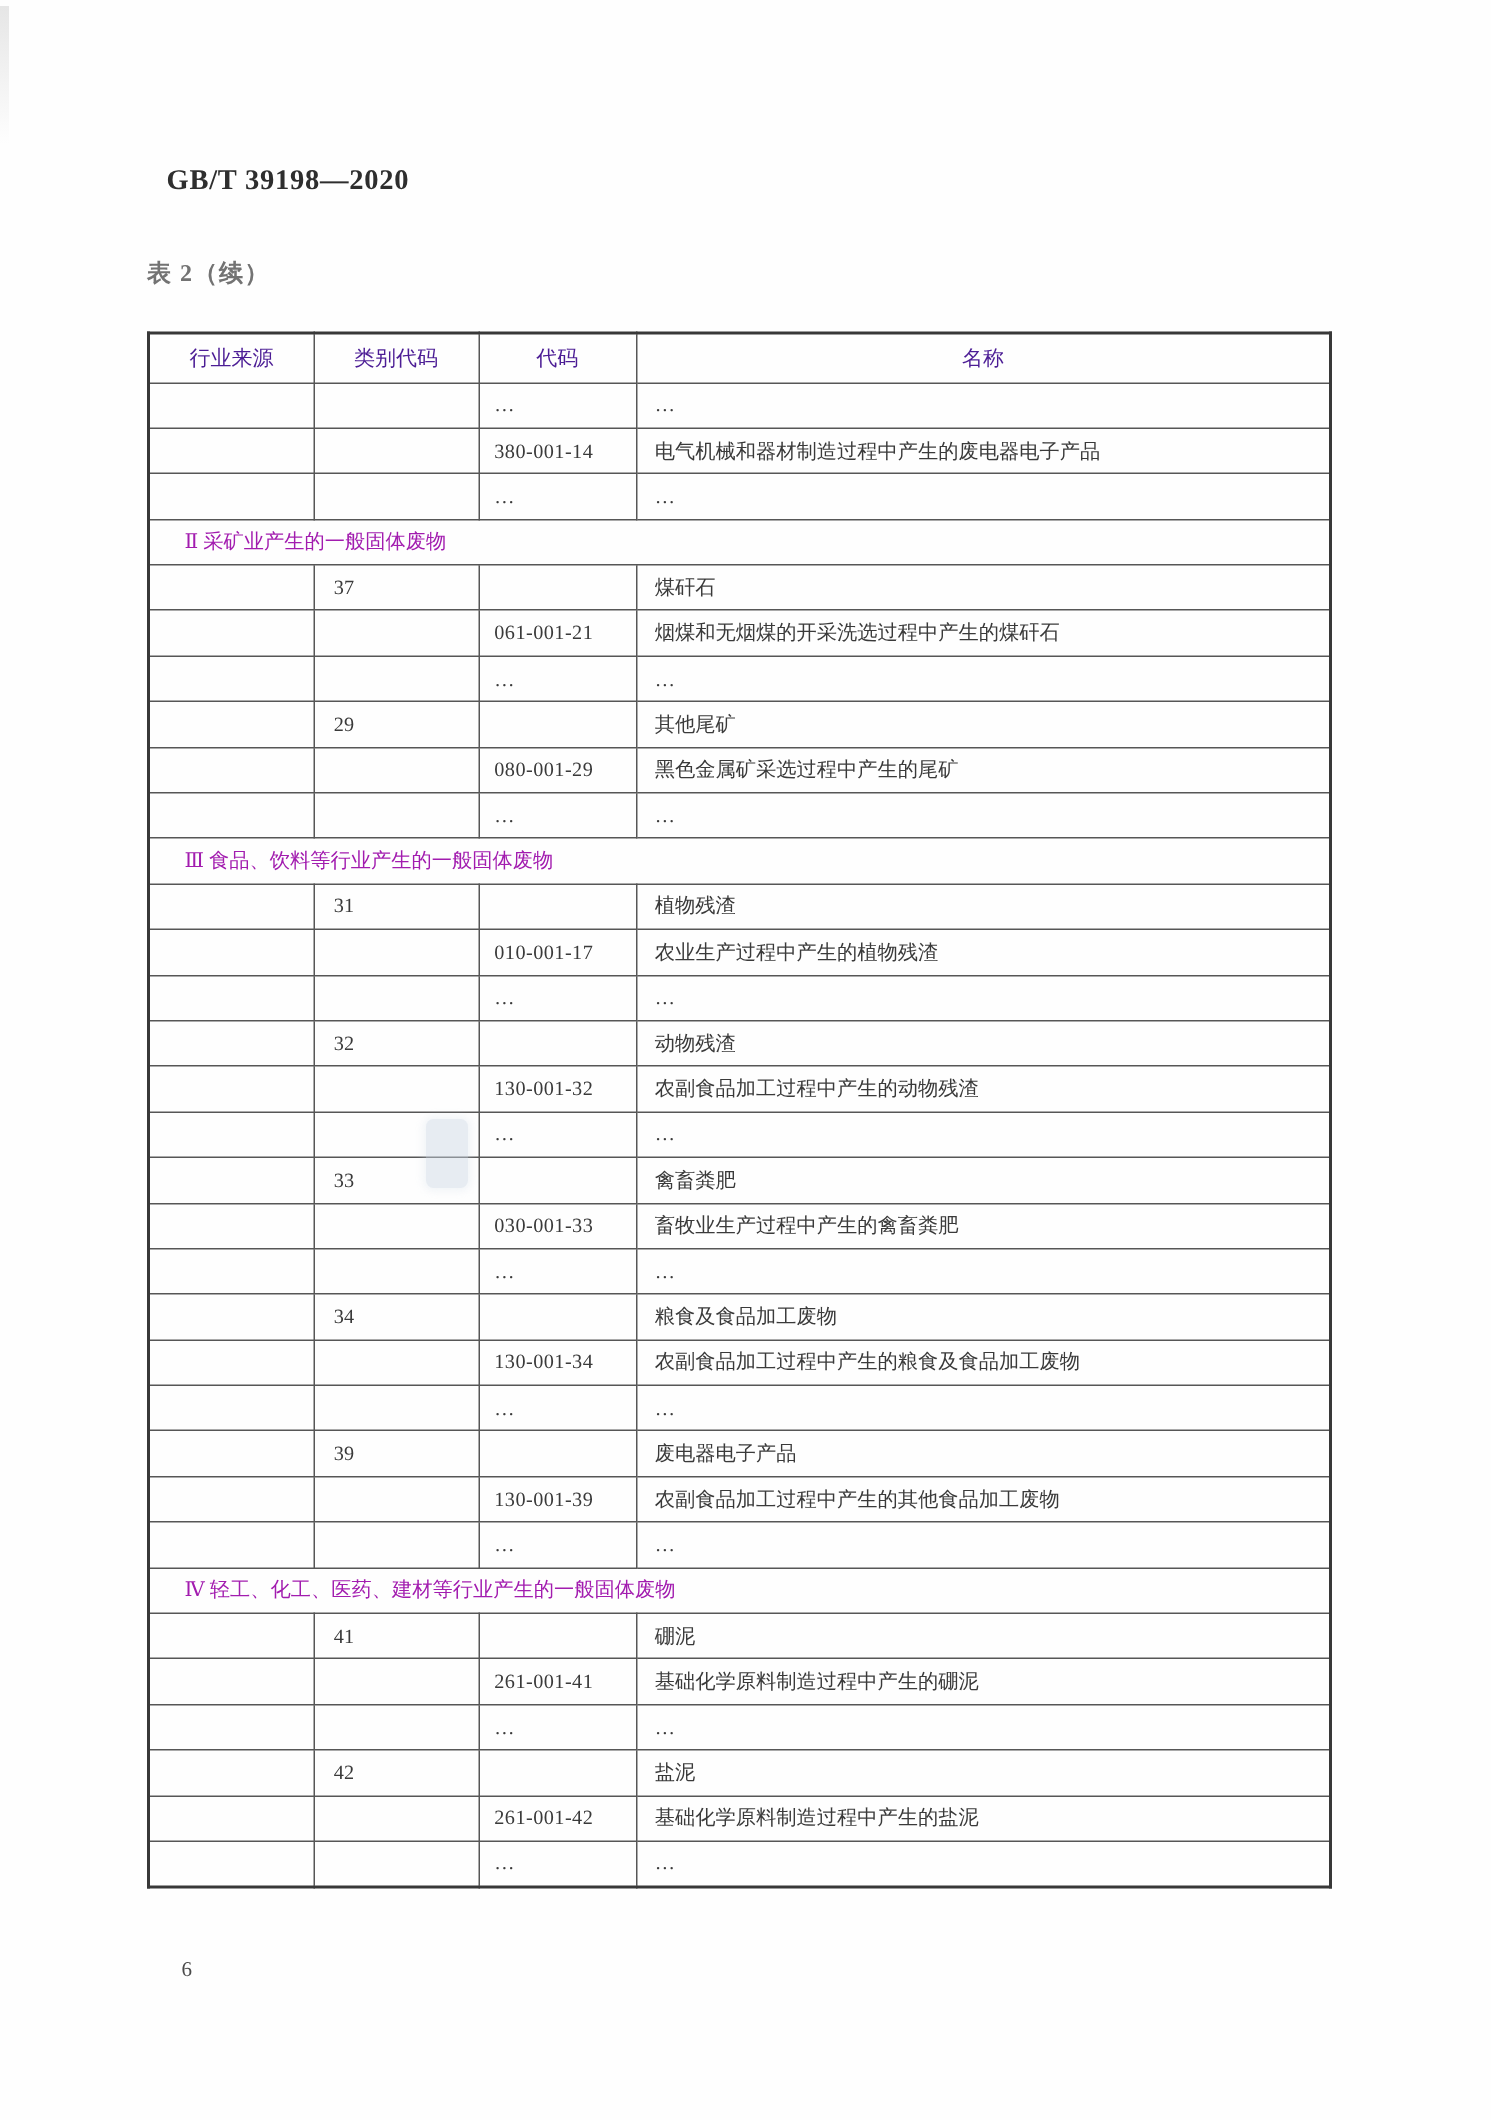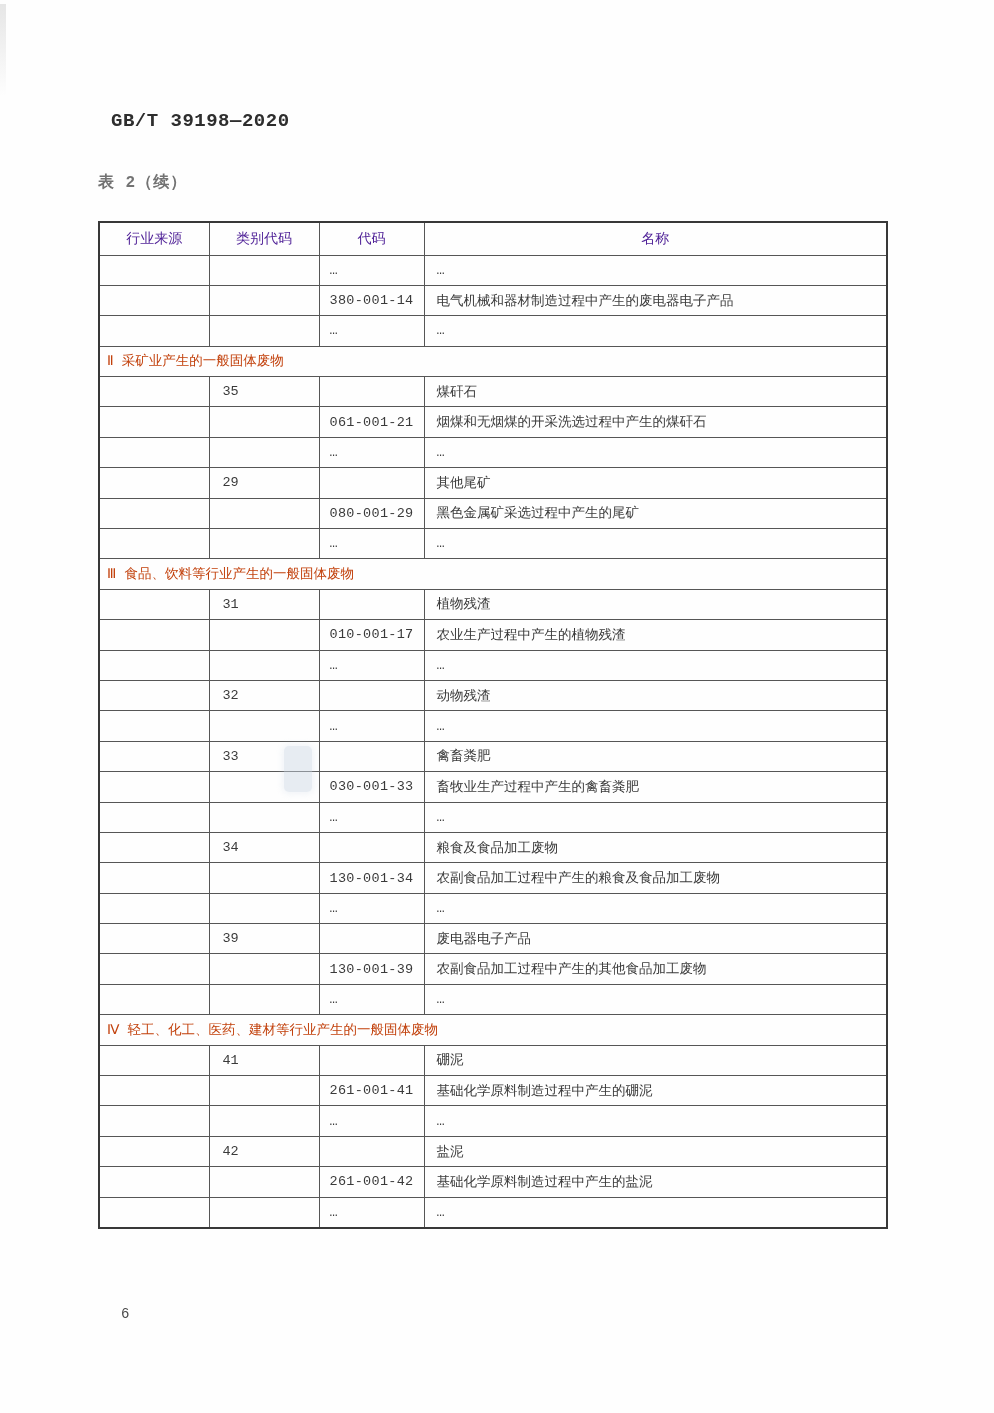--- a/index.html
+++ b/index.html
@@ -3,21 +3,21 @@
 <meta charset="utf-8">
 <style>
   html,body{margin:0;padding:0;}
   body{
     width:994px;height:1413px;
     background:#ffffff;
     font-family:"Liberation Serif","DejaVu Serif",serif;
     position:relative;
     color:#383838;
   }
-  .page{position:absolute;inset:0;background:#fefefe;overflow:hidden;font-family:Liberation Mono, monospace;}
+  .page{position:absolute;inset:0;background:#fefefe;overflow:hidden;}
 
   .edge-smudge{
     position:absolute;left:0;top:4px;width:6px;height:92px;
     background:linear-gradient(to bottom,#b9b9b9,rgba(185,185,185,0));
     opacity:.35;
   }
 
   .doc-number{
     position:absolute;left:111px;top:110px;
     font-size:19px;font-weight:bold;letter-spacing:.5px;
@@ -50,21 +50,21 @@
   }
   .waste-table thead tr{height:33px;}
   .waste-table tbody tr{height:30.4px;}
   .waste-table th{text-align:center;font-size:14px;color:#4c1d95;}
 
   .waste-table td.industry{padding-left:12px;}
   .waste-table td.category{padding-left:13px;}
   .waste-table td.code{padding-left:10px;letter-spacing:.3px;}
   .waste-table td.name{padding-left:12px;}
   .waste-table td.section{
-    padding-left:7px;font-size:13.5px;color:#c2410c;
+    padding-left:23px;font-size:13.5px;color:#a21caf;
   }
 
   .watermark{
     position:absolute;left:284px;top:746px;width:28px;height:46px;
     background:#ccd7e5;opacity:.45;border-radius:5px;
     box-shadow:0 0 6px 2px rgba(204,215,229,.6);
   }
 
   .page-number{
     position:absolute;left:121px;top:1306px;
@@ -119,21 +119,21 @@
     <td class="code">…</td>
     <td class="name">…</td>
   </tr>
 
   <tr>
     <td class="section" colspan="4">Ⅱ 采矿业产生的一般固体废物</td>
   </tr>
 
   <tr>
     <td class="industry"></td>
-    <td class="category">35</td>
+    <td class="category">37</td>
     <td class="code"></td>
     <td class="name">煤矸石</td>
   </tr>
 
   <tr>
     <td class="industry"></td>
     <td class="category"></td>
     <td class="code">061-001-21</td>
     <td class="name">烟煤和无烟煤的开采洗选过程中产生的煤矸石</td>
   </tr>
@@ -191,20 +191,26 @@
     <td class="name">…</td>
   </tr>
 
   <tr>
     <td class="industry"></td>
     <td class="category">32</td>
     <td class="code"></td>
     <td class="name">动物残渣</td>
   </tr>
 
+  <tr>
+    <td class="industry"></td>
+    <td class="category"></td>
+    <td class="code">130-001-32</td>
+    <td class="name">农副食品加工过程中产生的动物残渣</td>
+  </tr>
 
   <tr>
     <td class="industry"></td>
     <td class="category"></td>
     <td class="code">…</td>
     <td class="name">…</td>
   </tr>
 
   <tr>
     <td class="industry"></td>

